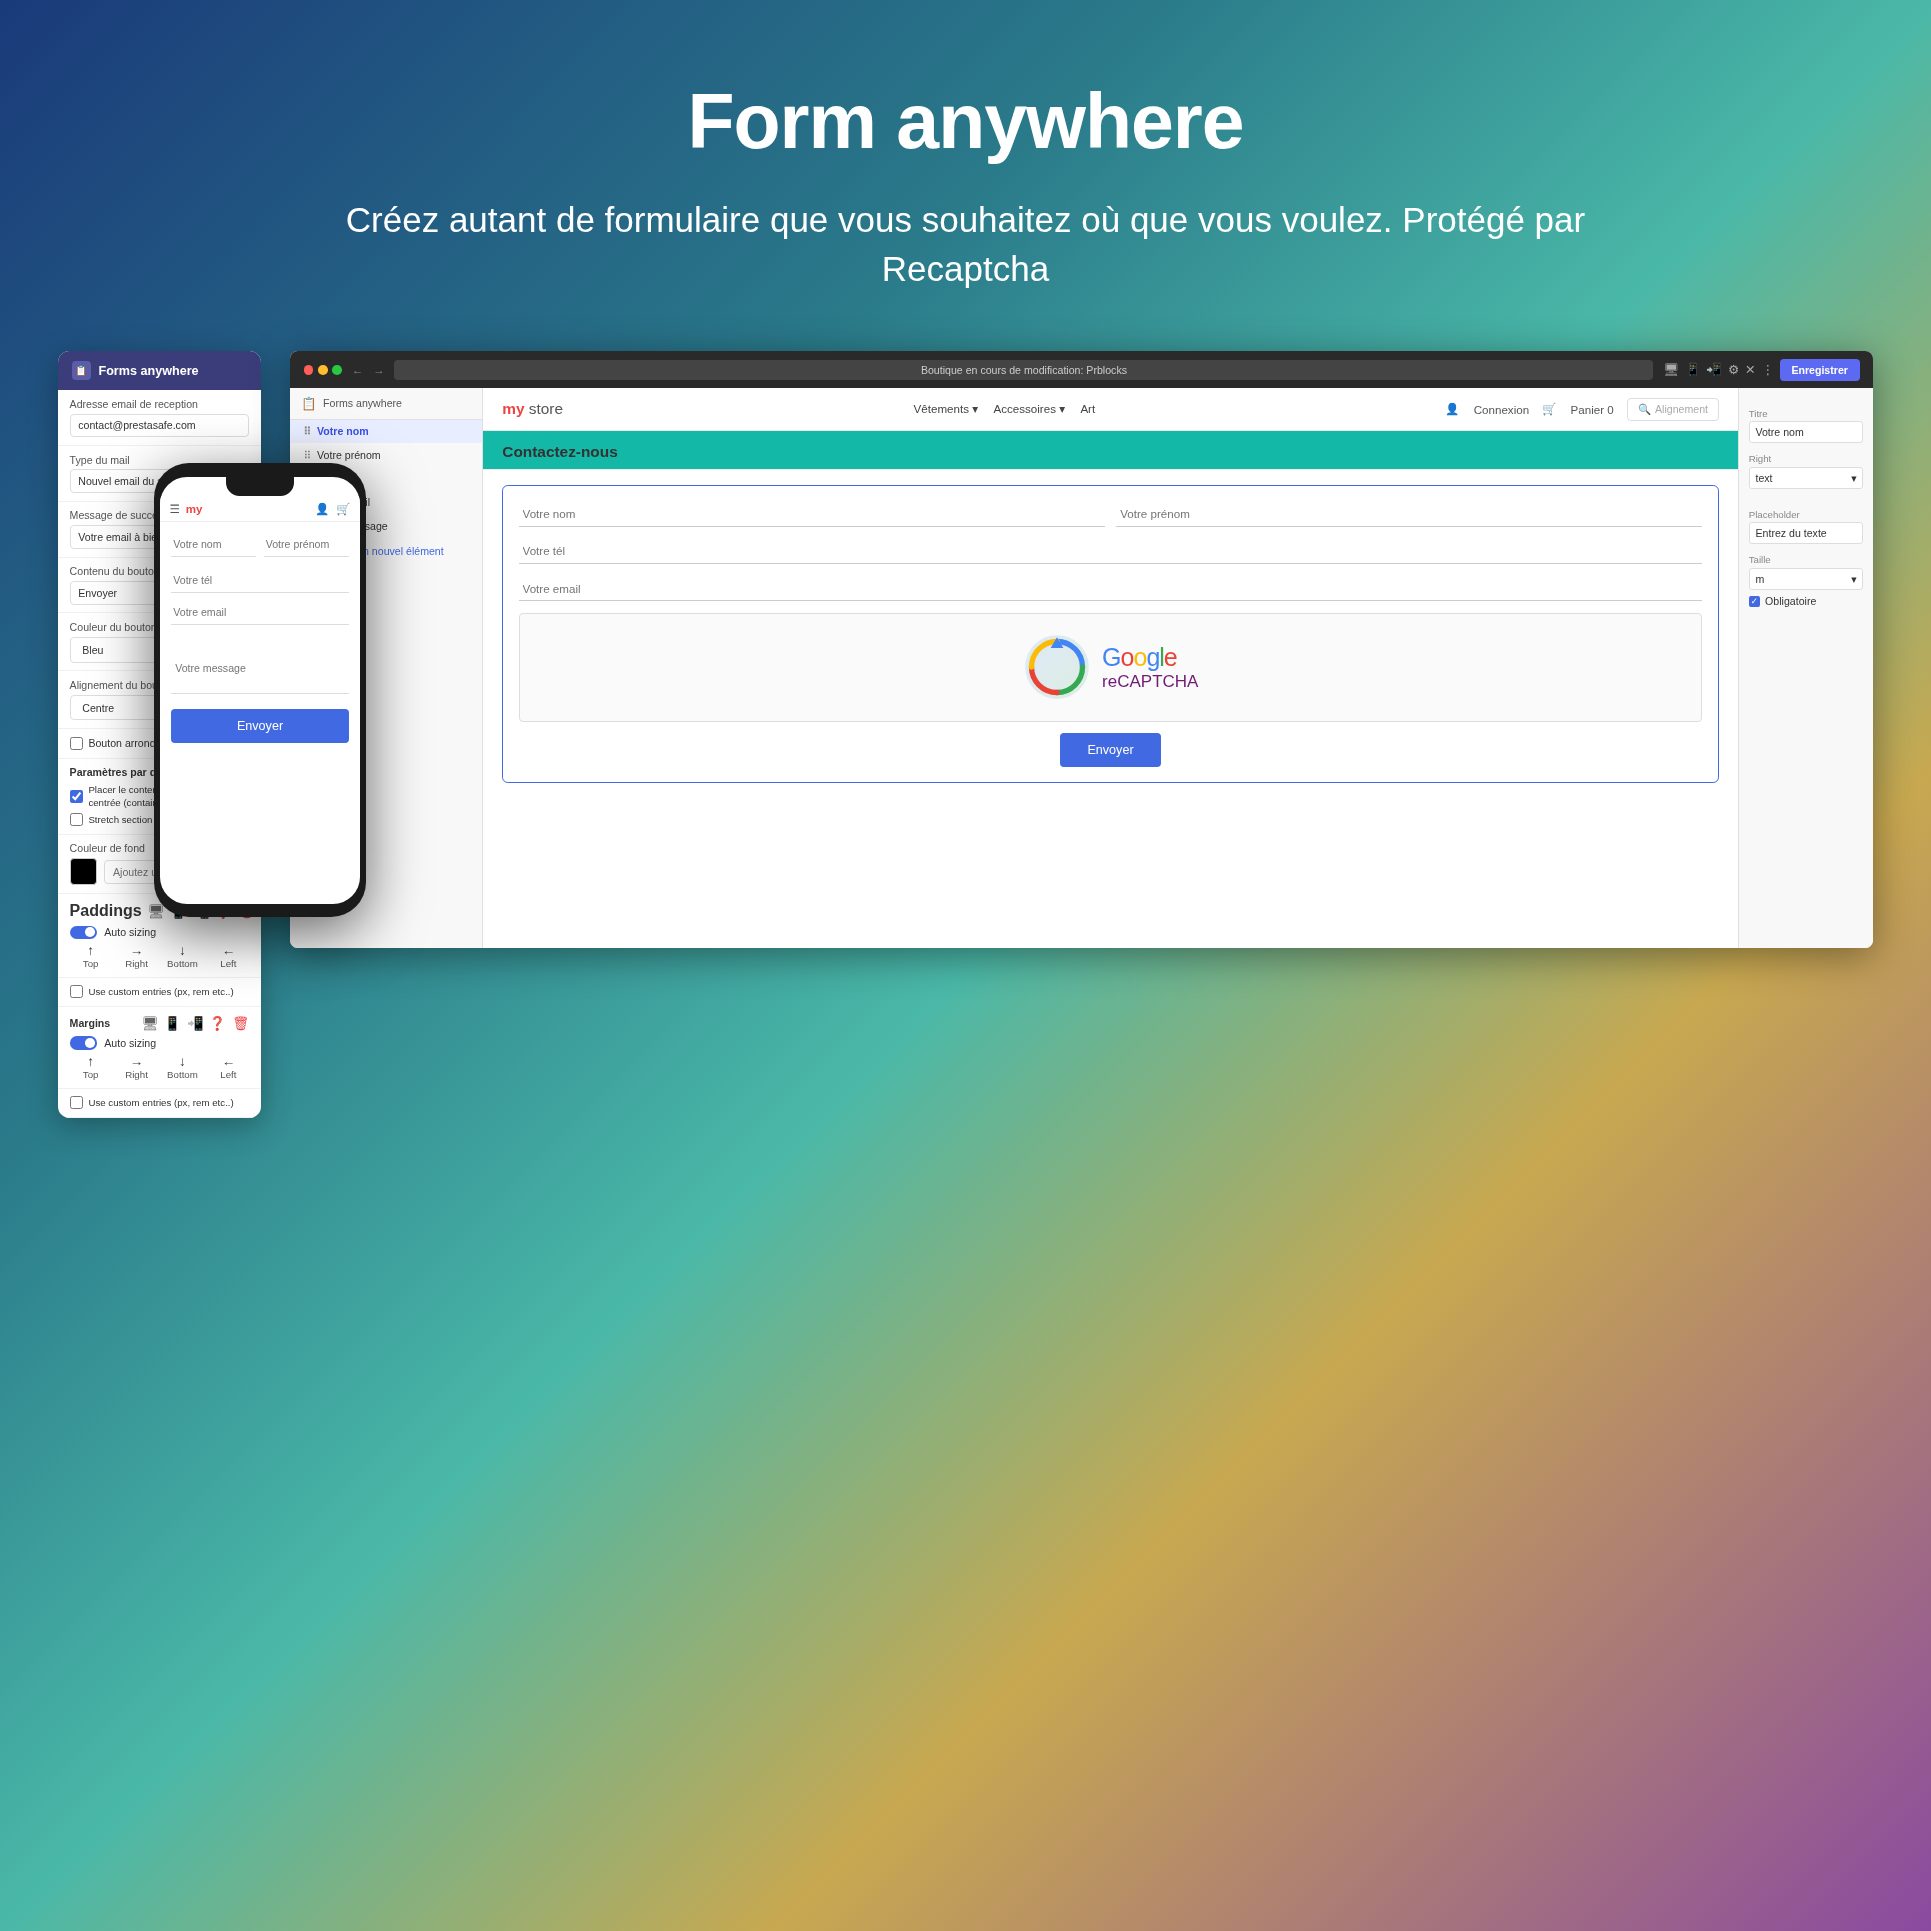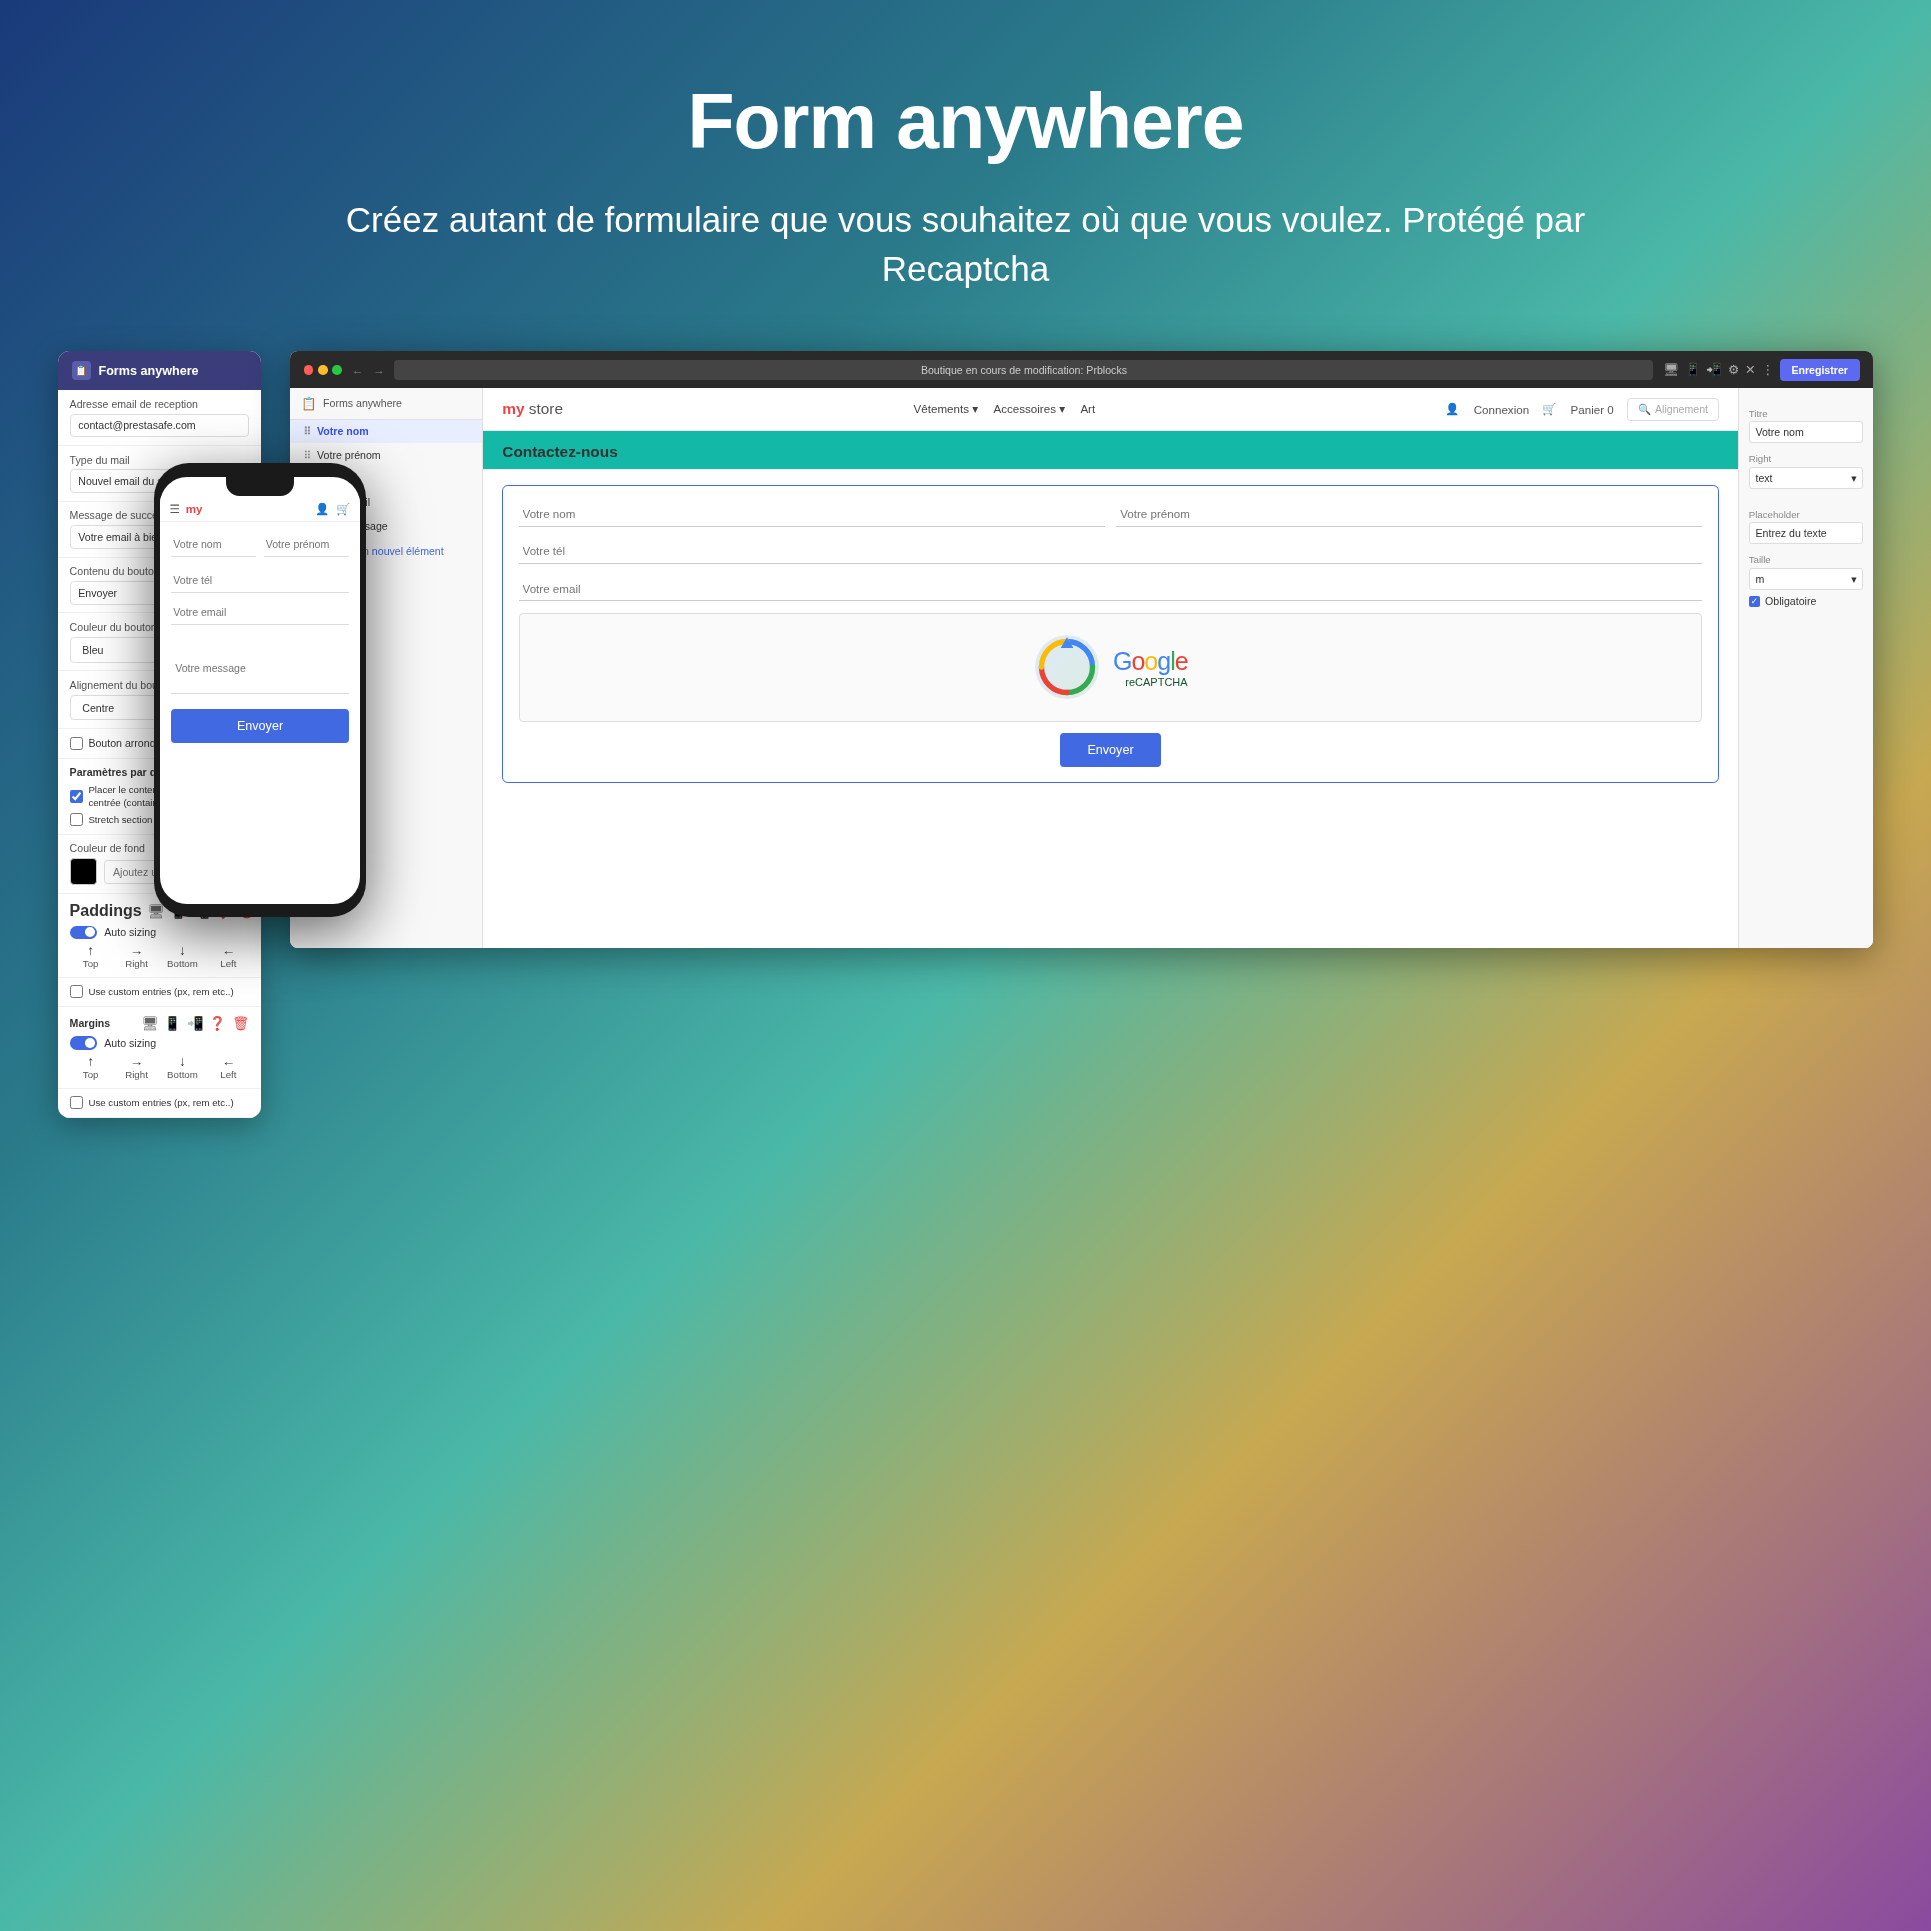--- a/index.html
+++ b/index.html
@@ -791,21 +791,21 @@
                   <path d="M56 32 A24 24 0 0 1 32 56" stroke="#34A853" stroke-width="5" fill="none" stroke-linecap="round"></path>
                   <path d="M32 56 A24 24 0 0 1 8 32" stroke="#EA4335" stroke-width="5" fill="none" stroke-linecap="round"></path>
                   <path d="M8 32 A24 24 0 0 1 32 8" stroke="#FBBC05" stroke-width="5" fill="none" stroke-linecap="round"></path>
 
                   <polygon points="32,4 26,14 38,14" fill="#4285F4"></polygon>
                 </svg>
                 <div>
                   <div style="font-size:25px;font-weight:500;letter-spacing:-1px;">
                     <span class="g-blue">G</span><span class="g-red">o</span><span class="g-yellow">o</span><span class="g-blue">g</span><span class="g-green">l</span><span class="g-red">e</span>
                   </div>
-                  <div style="font-size:11px;color:#14532d;font-weight:400;text-align:right;">reCAPTCHA</div>
+                  <div style="font-size:17px;color:#701a75;font-weight:400;text-align:right;">reCAPTCHA</div>
                 </div>
               </div>
             </div>
 
             <div style="text-align:center;">
               <button class="submit-btn">Envoyer</button>
             </div>
           </div>
         </div>
       </div>

